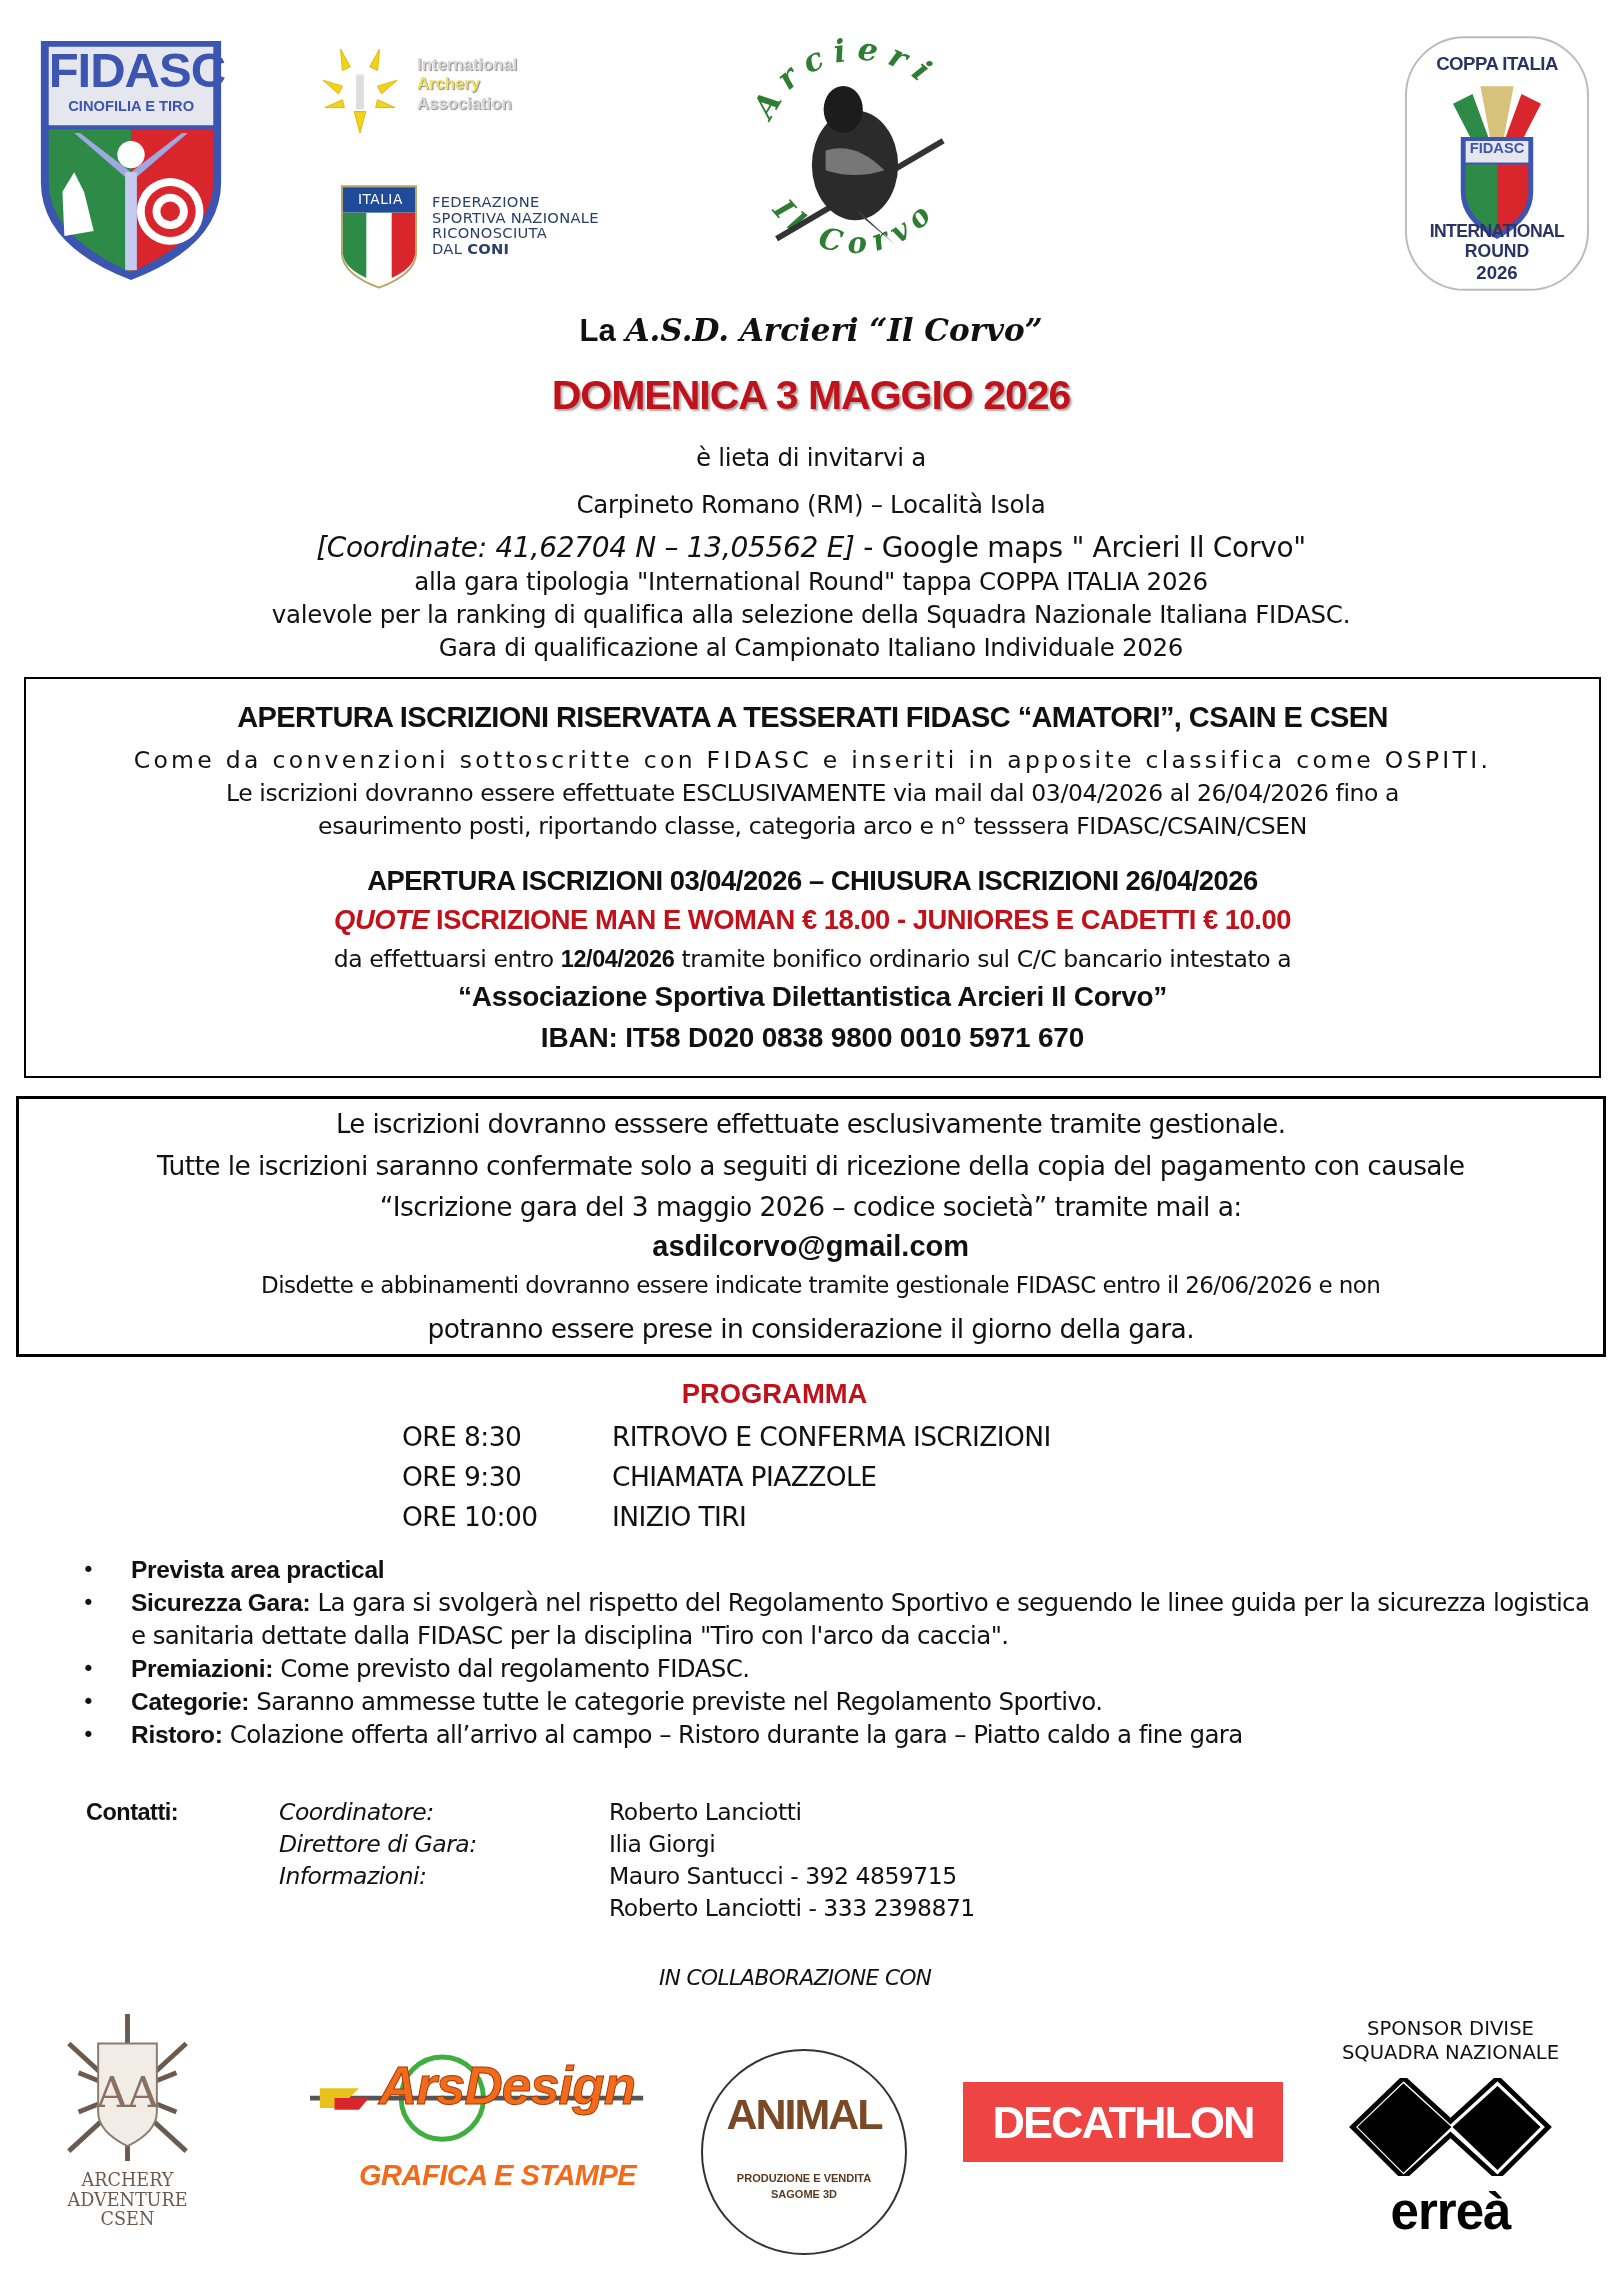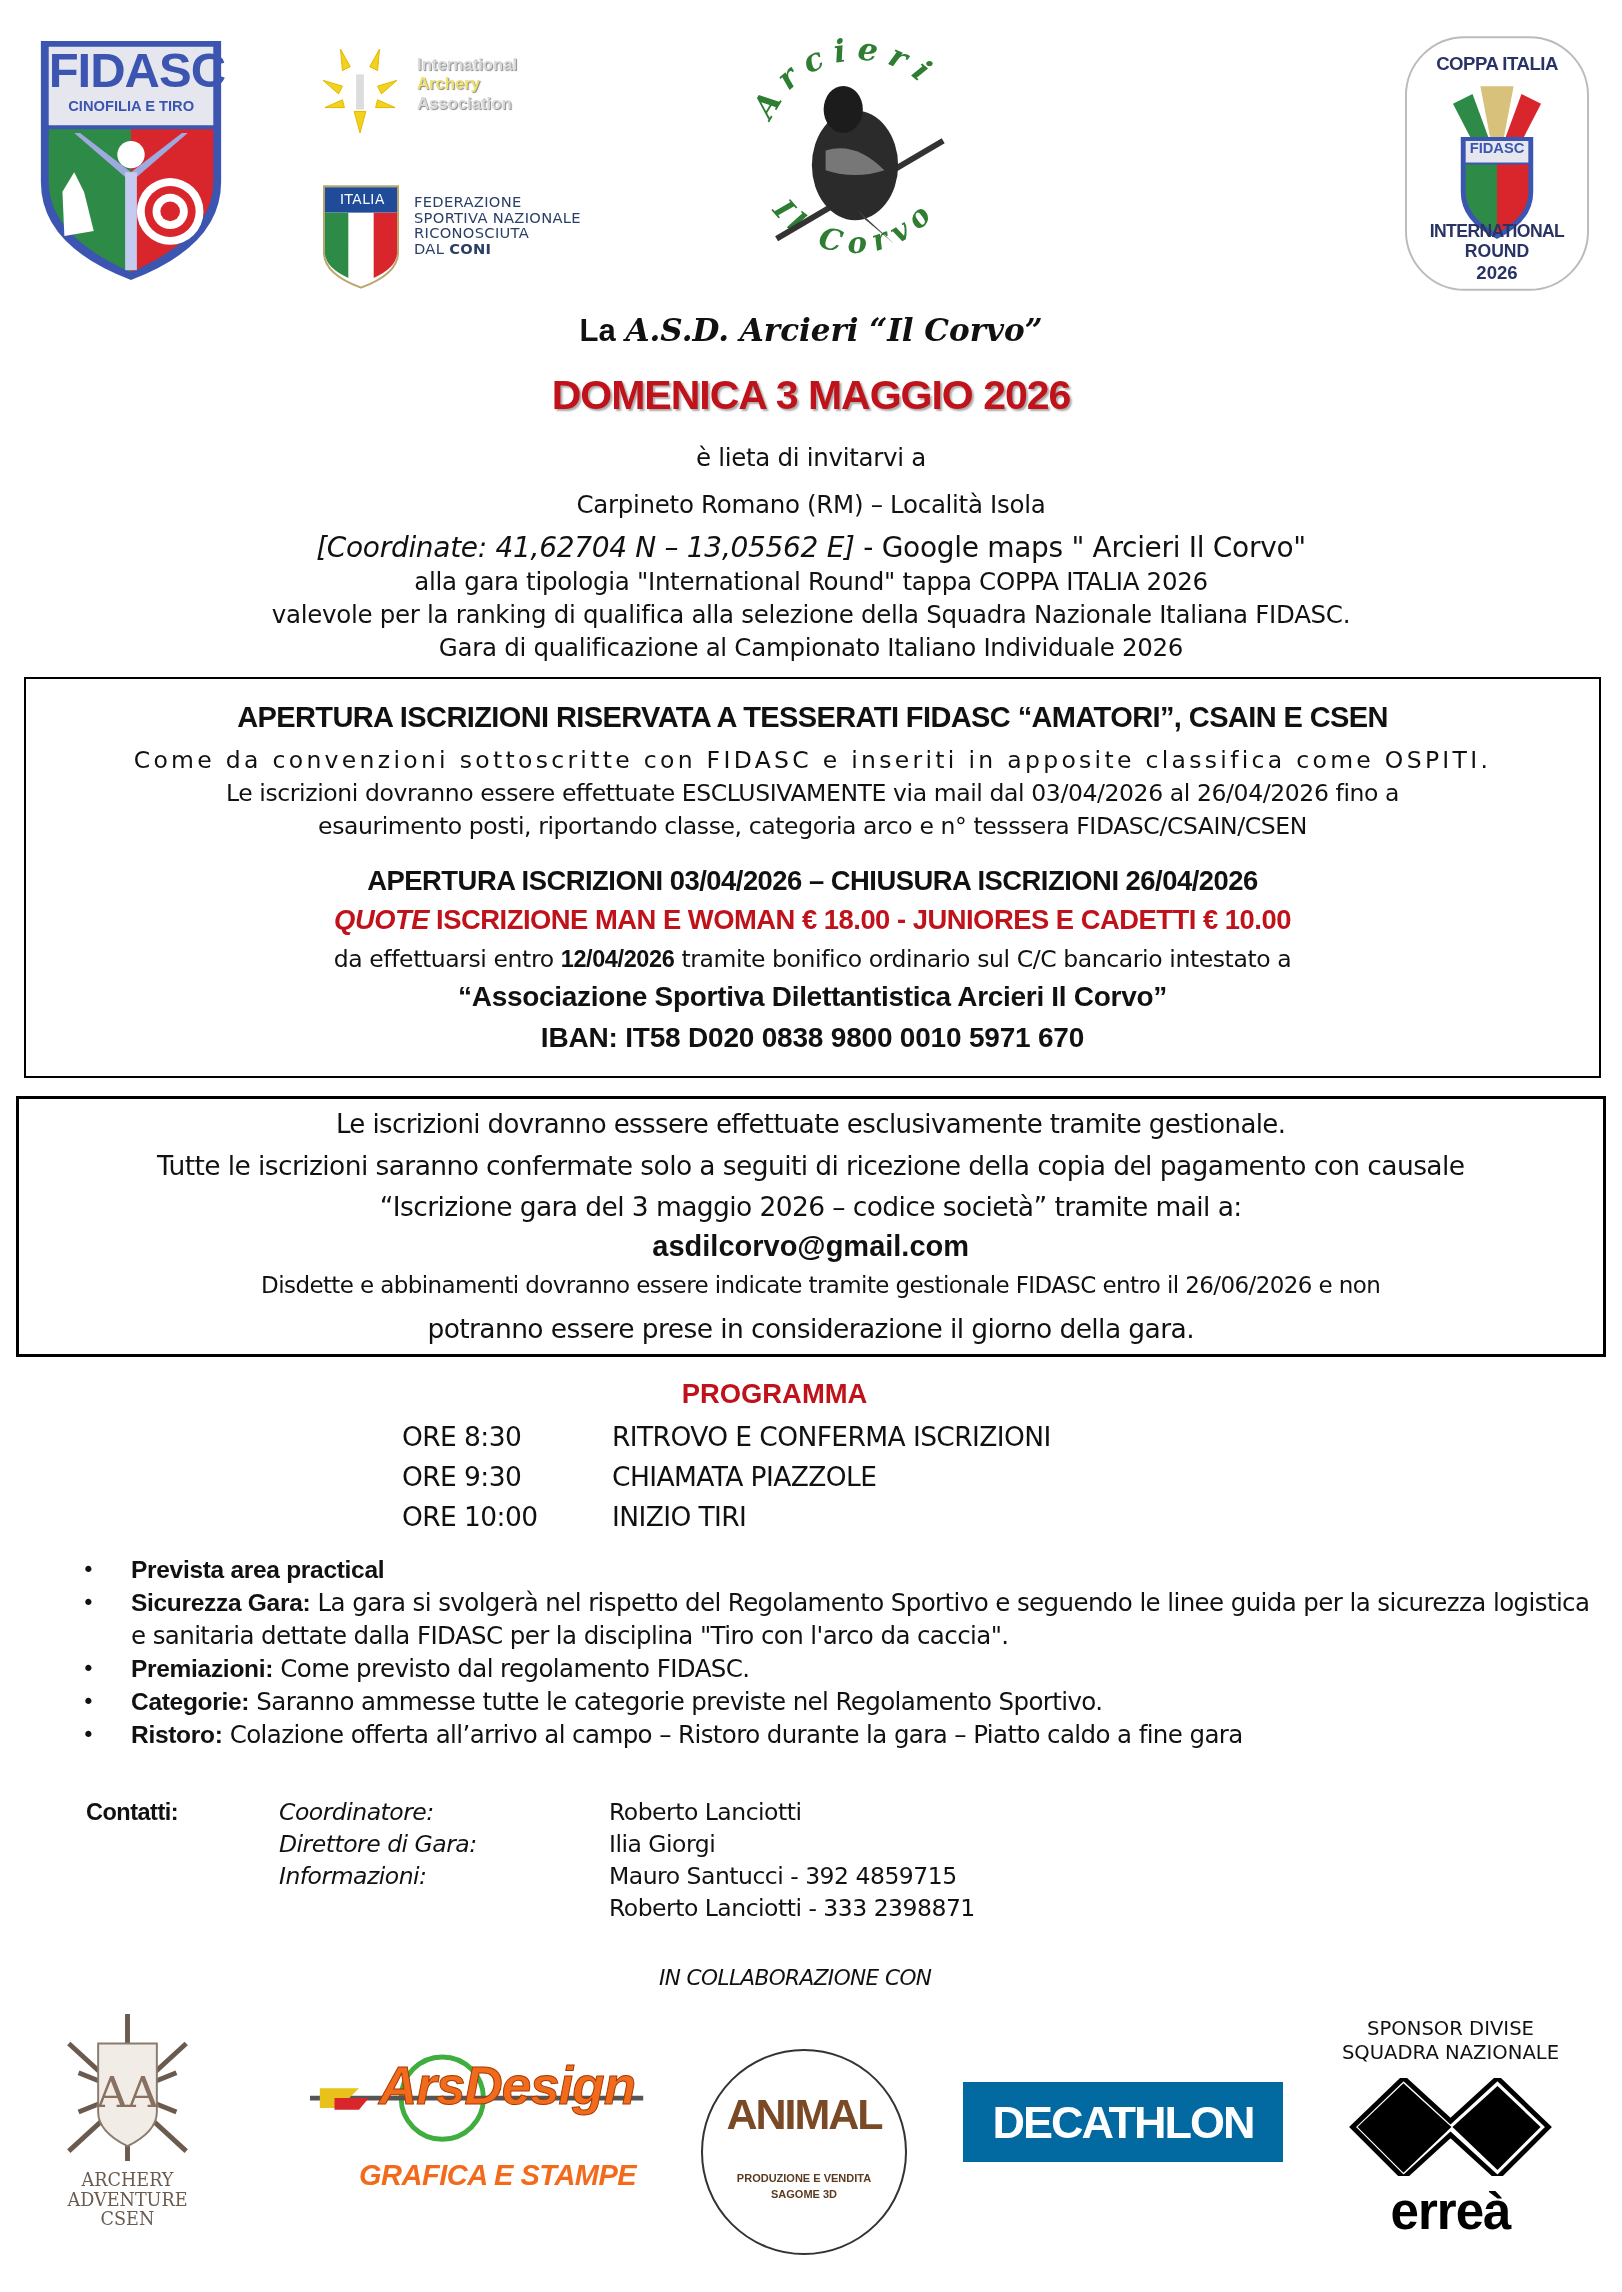--- a/index.html
+++ b/index.html
@@ -67,21 +67,21 @@
     </g>
     <rect x="36" y="28" width="8" height="36" fill="#ddd"></rect>
   </svg>
   <div class="abs iaa-text" style="left:96px;top:7.8px;">
     <div>International</div>
     <div style="color:#efe070;">Archery</div>
     <div>Association</div>
   </div>
 </div>
 
-<div class="logo" style="left:322px;top:184px;width:265px;height:106px;">
+<div class="logo" style="left:340px;top:184px;width:265px;height:106px;">
   <svg width="78" height="106" viewBox="0 0 80 108" style="position:absolute;left:0;top:0;">
     <path d="M2 2 H78 V70 Q78 92 40 106 Q2 92 2 70 Z" fill="#fff" stroke="#b8a66a" stroke-width="2"></path>
     <rect x="3" y="3" width="74" height="26" fill="#1f4b99"></rect>
     <path d="M3 29 H27 V96 Q3 85 3 70 Z" fill="#2e8b47"></path>
     <path d="M53 29 H77 V70 Q77 85 53 96 Z" fill="#d9262c"></path>
   </svg>
   <div class="abs" style="left:5.9px;top:6.9px;width:69px;text-align:center;color:#fff;font-family:'DejaVu Sans',sans-serif;font-size:13.7px;letter-spacing:0.5px;">ITALIA</div>
   <div class="abs fsn-text" style="left:92px;top:2px;">
     <div>FEDERAZIONE</div>
     <div>SPORTIVA NAZIONALE</div>
@@ -224,21 +224,21 @@
 </div>
 
 <div class="logo" style="left:701px;top:2049px;width:206px;height:206px;border:2px solid #333;border-radius:50%;box-sizing:border-box;">
   <div class="abs center" style="left:0;top:39px;width:202px;font-family:'Liberation Sans',sans-serif;font-weight:bold;font-size:43px;color:#7a4a26;letter-spacing:-2px;">ANIMAL</div>
   <div class="abs center t-bold" style="left:0;top:120px;width:202px;font-size:11px;line-height:15.7px;color:#5a3a20;">
     <div>PRODUZIONE E VENDITA</div>
     <div>SAGOME 3D</div>
   </div>
 </div>
 
-<div class="logo" style="left:963px;top:2082px;width:320px;height:80px;background:#0369a1;">
+<div class="logo" style="left:963px;top:2082px;width:320px;height:80px;background:#ef4444;">
   <div class="abs center" style="left:0;top:15.7px;width:320px;font-family:'Liberation Sans',sans-serif;font-weight:bold;font-size:45px;line-height:49px;color:#fff;letter-spacing:-2px;">DECATHLON</div>
 </div>
 
 <div class="logo" style="left:1333px;top:2017px;width:235px;height:235px;">
   <div class="center" style="font-family:'DejaVu Sans',sans-serif;font-size:19.6px;line-height:23.5px;color:#111;">
     <div>SPONSOR DIVISE</div>
     <div>SQUADRA NAZIONALE</div>
   </div>
   <svg width="235" height="98" viewBox="0 0 240 100" style="position:absolute;left:0;top:61px;">
     <path d="M72 8 L118 50 L72 94 L28 50 Z" fill="#000" stroke="#000" stroke-width="4"></path>

